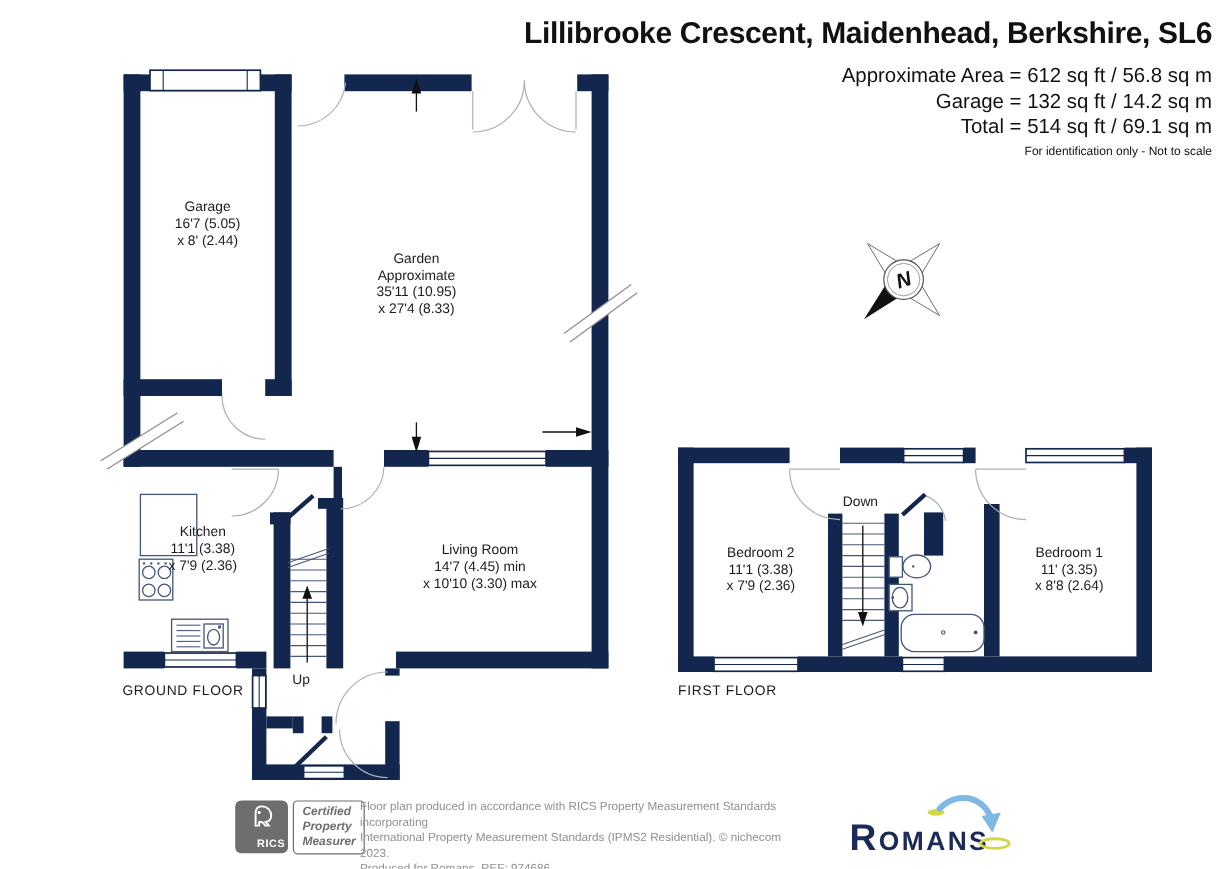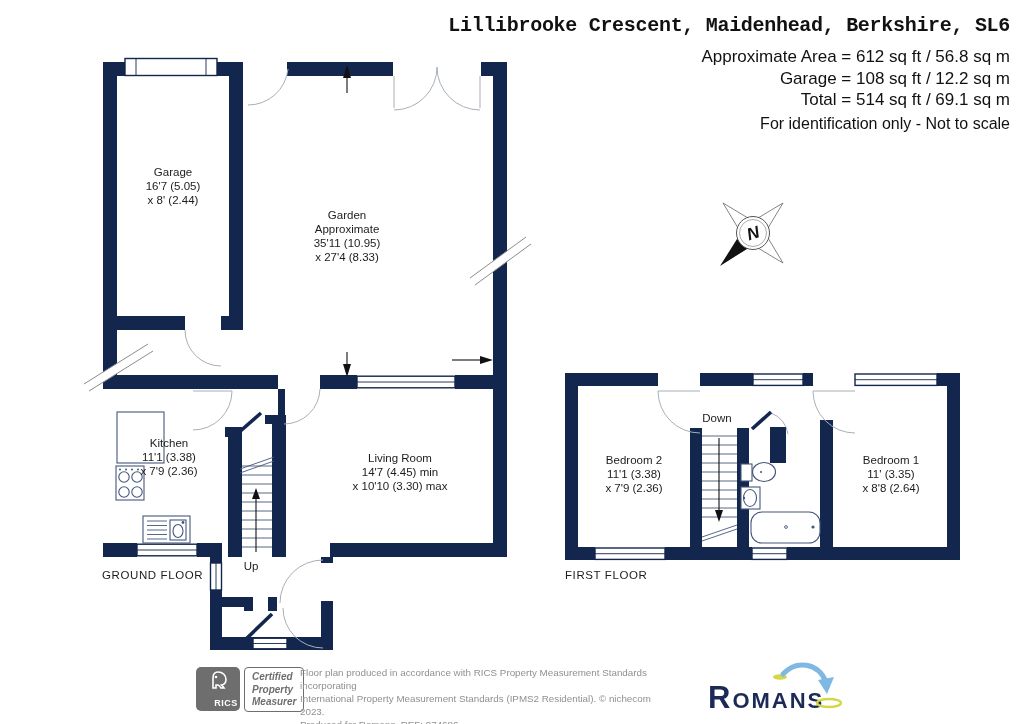--- a/index.html
+++ b/index.html
@@ -1,22 +1,22 @@
 <!DOCTYPE html>
 <html><head>
 <meta charset="utf-8">
 <style>
   html,body{margin:0;padding:0;}
   body{width:1024px;height:724px;background:#fff;position:relative;overflow:hidden;
        font-family:"Liberation Sans",sans-serif;}
   
   .hdr{position:absolute;top:14px;right:14px;text-align:right;color:#111;}
-  .hdr .title{font-size:20px;font-weight:bold;letter-spacing:-0.3px;margin-bottom:9px;font-family:Liberation Mono, monospace;}
+  .hdr .title{font-size:25px;font-weight:bold;letter-spacing:-0.3px;margin-bottom:9px;}
   .hdr .area{font-size:17px;line-height:21.5px;}
-  .hdr .note{font-size:16px;margin-top:4px;}
+  .hdr .note{font-size:10px;margin-top:4px;}
   
   svg{position:absolute;left:0;top:0;}
   .w{fill:#13264d;}
   .win{fill:#fff;stroke:#13264d;stroke-width:1.4;}
   .wl{stroke:#13264d;stroke-width:0.9;}
   .arc{fill:none;stroke:#a7b0ba;stroke-width:1;}
   .leaf{stroke:#13264d;stroke-width:3.6;}
   .fx{fill:#fff;stroke:#45577a;stroke-width:1.1;}
   .fxf{fill:#45577a;}
   .tread{stroke:#45577a;stroke-width:0.9;fill:none;}
@@ -38,21 +38,21 @@
   .romans-text{position:absolute;left:0;bottom:4px;font-size:31px;font-weight:800;
        color:#1b2a56;font-variant:small-caps;letter-spacing:2px;margin-left:40px;}
   .romans-svg{position:absolute;left:98px;top:0;}
 </style>
 </head>
 <body>
 
 <div class="hdr">
   <div class="title">Lillibrooke Crescent, Maidenhead, Berkshire, SL6</div>
   <div class="area">Approximate Area = 612 sq ft / 56.8 sq m</div>
-  <div class="area">Garage = 108 sq ft / 12.2 sq m</div>
+  <div class="area">Garage = 132 sq ft / 14.2 sq m</div>
   <div class="area">Total = 514 sq ft / 69.1 sq m</div>
   <div class="note">For identification only - Not to scale</div>
 </div>
 
 <svg viewBox="0 0 1024 724" width="1024" height="724">
 
   <g>
     <g class="w">
       <rect x="103" y="62" width="14" height="327"></rect>
       <rect x="103" y="62" width="140" height="14"></rect>

